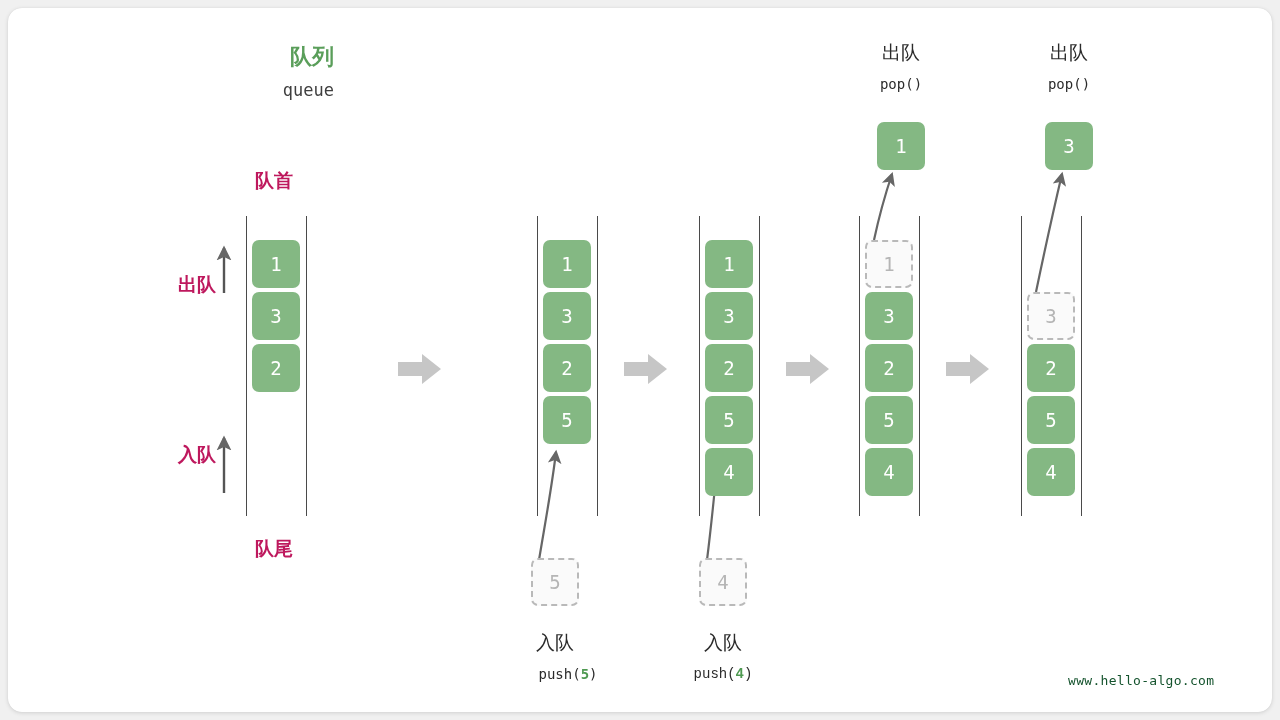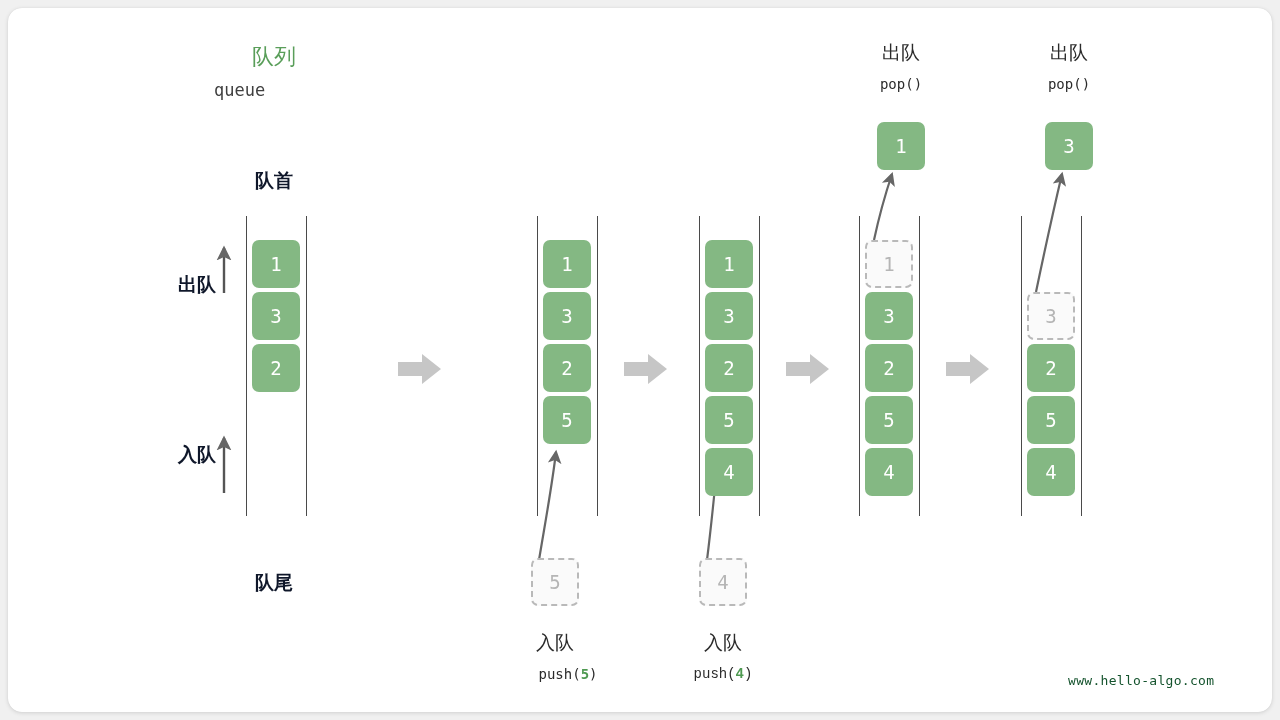--- a/index.html
+++ b/index.html
@@ -16,38 +16,38 @@
     background: #ffffff;
     border-radius: 14px;
     box-shadow: 0 1px 4px rgba(0,0,0,0.13), 0 0 1px rgba(0,0,0,0.10);
     overflow: hidden;
   }
   .abs { position: absolute; }
 
   
   .t-title-cn {
     font-family: "Liberation Sans", "DejaVu Sans", sans-serif;
-    font-weight: normal;
+    font-weight: bold;
     font-size: 22px;
     color: #5a9e5a;
     white-space: nowrap;
-    text-align: center;
+    text-align: right;
   }
   .t-title-code {
     font-family: "DejaVu Sans Mono", "Liberation Mono", monospace;
     font-size: 17px;
     color: #3f3f3f;
     white-space: nowrap;
-    text-align: left;
+    text-align: right;
   }
   .t-label-cn {
     font-family: "Liberation Sans", "DejaVu Sans", sans-serif;
     font-weight: bold;
     font-size: 19px;
-    color: #0f172a;
+    color: #be185d;
     white-space: nowrap;
     text-align: center;
   }
   .t-op-cn {
     font-family: "Liberation Sans", "DejaVu Sans", sans-serif;
     font-size: 19px;
     color: #2b2b2b;
     white-space: nowrap;
     text-align: center;
   }
@@ -120,21 +120,21 @@
     <path d="M1028,284 C 1038,236 1046,200 1054,166" stroke="#666666" stroke-width="2.2" fill="none" marker-end="url(#ah)"></path>
 
     <line x1="216" y1="285" x2="216" y2="240" stroke="#555555" stroke-width="2.4" marker-end="url(#ah)"></line>
     <line x1="216" y1="485" x2="216" y2="430" stroke="#555555" stroke-width="2.4" marker-end="url(#ah)"></line>
   </svg>
 
   <div class="abs t-title-cn" style="left:206px; top:34px; width:120px;">队列</div>
   <div class="abs t-title-code" style="left:206px; top:72px; width:120px;">queue</div>
 
   <div class="abs t-label-cn" style="left:206px; top:160px; width:120px;">队首</div>
-  <div class="abs t-label-cn" style="left:206px; top:562px; width:120px;">队尾</div>
+  <div class="abs t-label-cn" style="left:206px; top:528px; width:120px;">队尾</div>
 
   <div class="abs t-label-cn" style="left:140px; top:264px; width:68px; text-align:right;">出队</div>
   <div class="abs t-label-cn" style="left:140px; top:434px; width:68px; text-align:right;">入队</div>
 
   <div class="abs rail" style="left:238px; top:208px; height:300px;"></div>
   <div class="abs rail" style="left:298px; top:208px; height:300px;"></div>
   <div class="abs" style="left:244px; top:232px;">
     <div class="cell">1</div>
     <div class="cell" style="margin-top:4px;">3</div>
     <div class="cell" style="margin-top:4px;">2</div>

